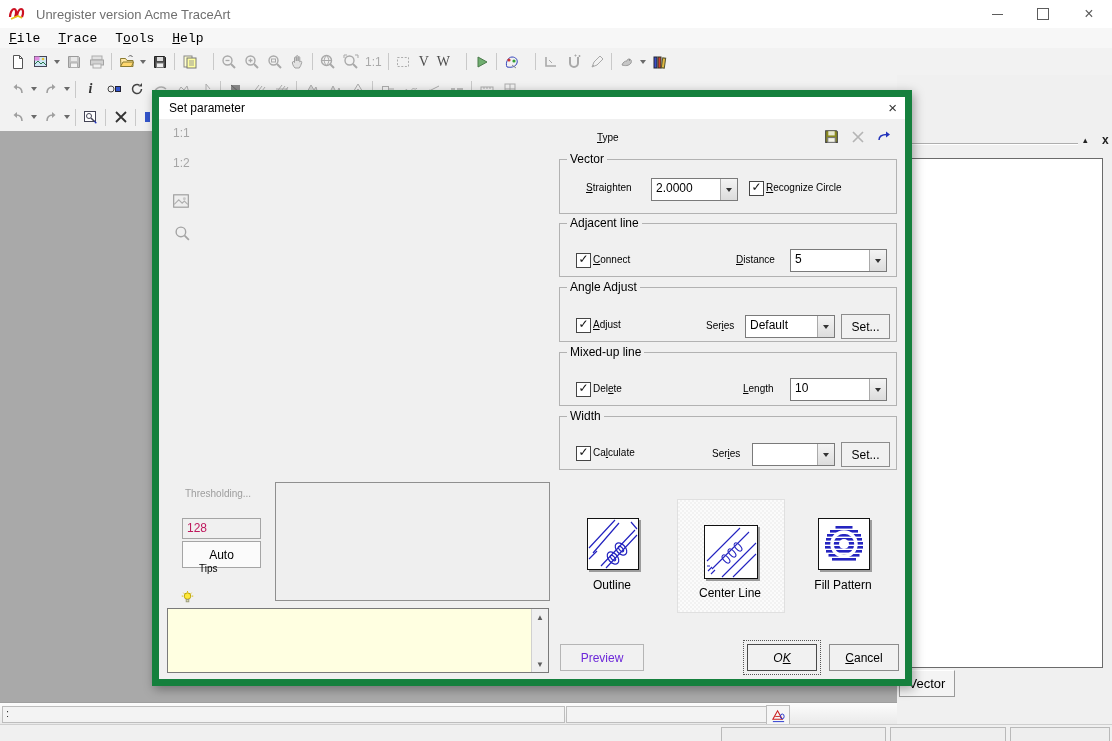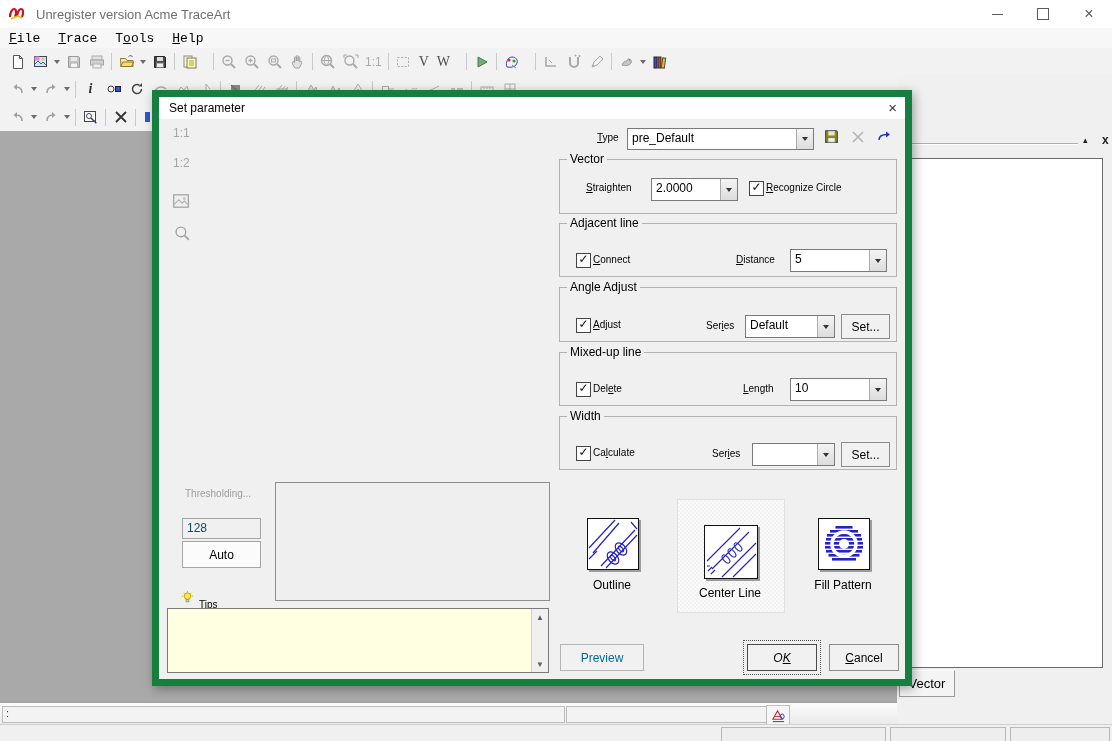--- a/index.html
+++ b/index.html
@@ -63,21 +63,21 @@
 
   .group{position:absolute;border:1px solid #b2b2b2;}
   .glab{position:absolute;top:-8px;left:7px;background:#f0f0f0;padding:0 3px;font-size:12px;}
   .cb{position:absolute;width:13px;height:13px;background:#fff;border:1px solid #454545;font-size:12px;line-height:11px;text-align:center;color:#111;}
   .lbl{position:absolute;font-size:10px;white-space:nowrap;}
   .combo{position:absolute;background:#fff;border:1px solid #7a7a7a;}
   .cval{position:absolute;left:4px;top:2px;font-size:12px;white-space:nowrap;}
   .dbtn{position:absolute;right:0;top:0;bottom:0;width:16px;background:linear-gradient(#f4f4f4,#dcdcdc);border-left:1px solid #aaa;display:flex;align-items:center;justify-content:center;}
   .dbtn .dar{border-top-color:#333;margin:0;}
   .pbtn{position:absolute;background:#f1f1f1;border:1px solid #8c8c8c;display:flex;align-items:center;justify-content:center;font-size:12px;}
-  .pbtn.dis{color:#0369a1;border-color:#b5b5b5;text-align:right;}
+  .pbtn.dis{color:#6d28d9;border-color:#b5b5b5;text-align:right;}
   .pbtn.default{border-color:#4a4a4a;outline:1px dotted #555;outline-offset:3px;font-style:italic;}
   .tile-icon{position:absolute;width:50px;height:50px;background:#fff;border:1px solid #111;box-shadow:2px 2px 0 #9c9c9c;}
   .tile-lbl{position:absolute;width:106px;text-align:center;font-size:12px;}
   .selpanel{position:absolute;left:518px;top:402px;width:106px;height:112px;background:#fbfbfb;
             background-image:repeating-conic-gradient(#f2f2f2 0 25%,#fbfbfb 0 50%);background-size:4px 4px;border:1px solid #e0e0e0;}
   .thrlabel{color:#9d9d9d;}
   .tipsbox{position:absolute;left:8px;top:511px;width:380px;height:63px;background:#ffffe1;border:1px solid #7a7a7a;}
   .sbar{position:absolute;right:0;top:0;bottom:0;width:16px;background:#f0f0f0;border-left:1px solid #d0d0d0;}
   .sarrow{position:absolute;left:0;width:16px;height:16px;background:#f0f0f0;color:#5e5e5e;font-size:8px;display:flex;align-items:center;justify-content:center;}
   .histo{position:absolute;left:116px;top:385px;width:273px;height:117px;border:1px solid #8f8f8f;background:#efefef;}
@@ -473,26 +473,20 @@
         <path d="M2 11l4-4 3 3 2-2 3 3" stroke="#b0b0b0" fill="none"></path>
         <circle cx="11" cy="6" r="1.3" fill="#c8c8c8"></circle>
     </svg>
     <svg class="abs" style="left:15px;top:128px" width="17" height="17" viewBox="0 0 16 16">
       <circle cx="6.5" cy="6.5" r="4.5" fill="none" stroke="#a3a3a3" stroke-width="1.3"></circle>
         <path d="M10 10l4 4" stroke="#a3a3a3" stroke-width="1.7"></path>
     </svg>
 
 
     <span class="lbl" style="left:438px;top:35px"><span></span><u>T</u><span>ype</span></span>
-    <div class="combo" style="left:468px;top:31px;width:185px;height:20px">
-      <span class="cval">pre_Default</span>
-      <span class="dbtn">
-          <span class="dar"></span>
-        </span>
-    </div>
     <svg class="abs" style="left:664px;top:31px" width="17" height="17" viewBox="0 0 16 16">
       <path d="M2.5 2.5h10l1 1v10h-11z" fill="#8b8b20" stroke="#444"></path>
         <rect x="5" y="3" width="6" height="4" fill="#e8e8d0"></rect>
         <rect x="4.5" y="9" width="7" height="4.5" fill="#f4f4e8" stroke="#777"></rect>
     </svg>
     <svg class="abs" style="left:691px;top:32px" width="16" height="16" viewBox="0 0 16 16">
       <path d="M3 3l10 10M13 3L3 13" stroke="#b5b5b5" stroke-width="1.7"></path>
     </svg>
     <svg class="abs" style="left:717px;top:33px" width="16" height="16" viewBox="0 0 16 16">
       <path d="M3 10c0-4 3-5.5 8-5.5" fill="none" stroke="#2233bb" stroke-width="1.5"></path>
@@ -611,33 +605,33 @@
         <circle cx="25" cy="25" r="12" fill="none" stroke="#fff" stroke-width="3.5"></circle>
         <circle cx="25" cy="25" r="5" fill="#fff"></circle>
       </svg>
     </div>
     <div class="tile-lbl" style="left:400px;top:481px">Outline</div>
     <div class="tile-lbl" style="left:518px;top:489px">Center Line</div>
     <div class="tile-lbl" style="left:631px;top:481px">Fill Pattern</div>
 
     <span class="lbl thrlabel" style="left:26px;top:391px">Thresholding...</span>
     <div class="combo" style="left:23px;top:421px;width:77px;height:19px;border-color:#a5a5a5;background:#f0f0f0">
-      <span class="cval" style="color:#0c4a6e">128</span>
+      <span class="cval" style="color:#be185d">128</span>
     </div>
     <div class="pbtn" style="left:23px;top:444px;width:77px;height:25px;background:#fbfbfb;border-color:#a5a5a5">
         <span>Auto</span>
       </div>
     <div class="histo"></div>
 
     <svg class="abs" style="left:22px;top:493px" width="13" height="15" viewBox="0 0 14 15">
       <circle cx="7" cy="6" r="3.5" fill="#ffe93a" stroke="#b8a000"></circle>
       <rect x="5.6" y="9.5" width="2.8" height="2.6" fill="#d8d8aa" stroke="#9a9a78"></rect>
       <path d="M7 .5v1.5M2.6 2.4l1.1 1.1M11.4 2.4l-1.1 1.1M.8 6h1.6M11.6 6h1.6" stroke="#d8b800"></path>
     </svg>
-    <span class="lbl" style="left:40px;top:502px">Tips</span>
+    <span class="lbl" style="left:40px;top:466px">Tips</span>
     <div class="tipsbox">
       <span class="lbl" style="left:4px;top:3px"></span>
       <div class="sbar">
         <span class="sarrow" style="top:0">▲</span>
         <span class="sarrow" style="bottom:0">▼</span>
       </div>
     </div>
 
     <div class="pbtn dis" style="left:401px;top:547px;width:82px;height:25px">
         <span>Preview</span>

